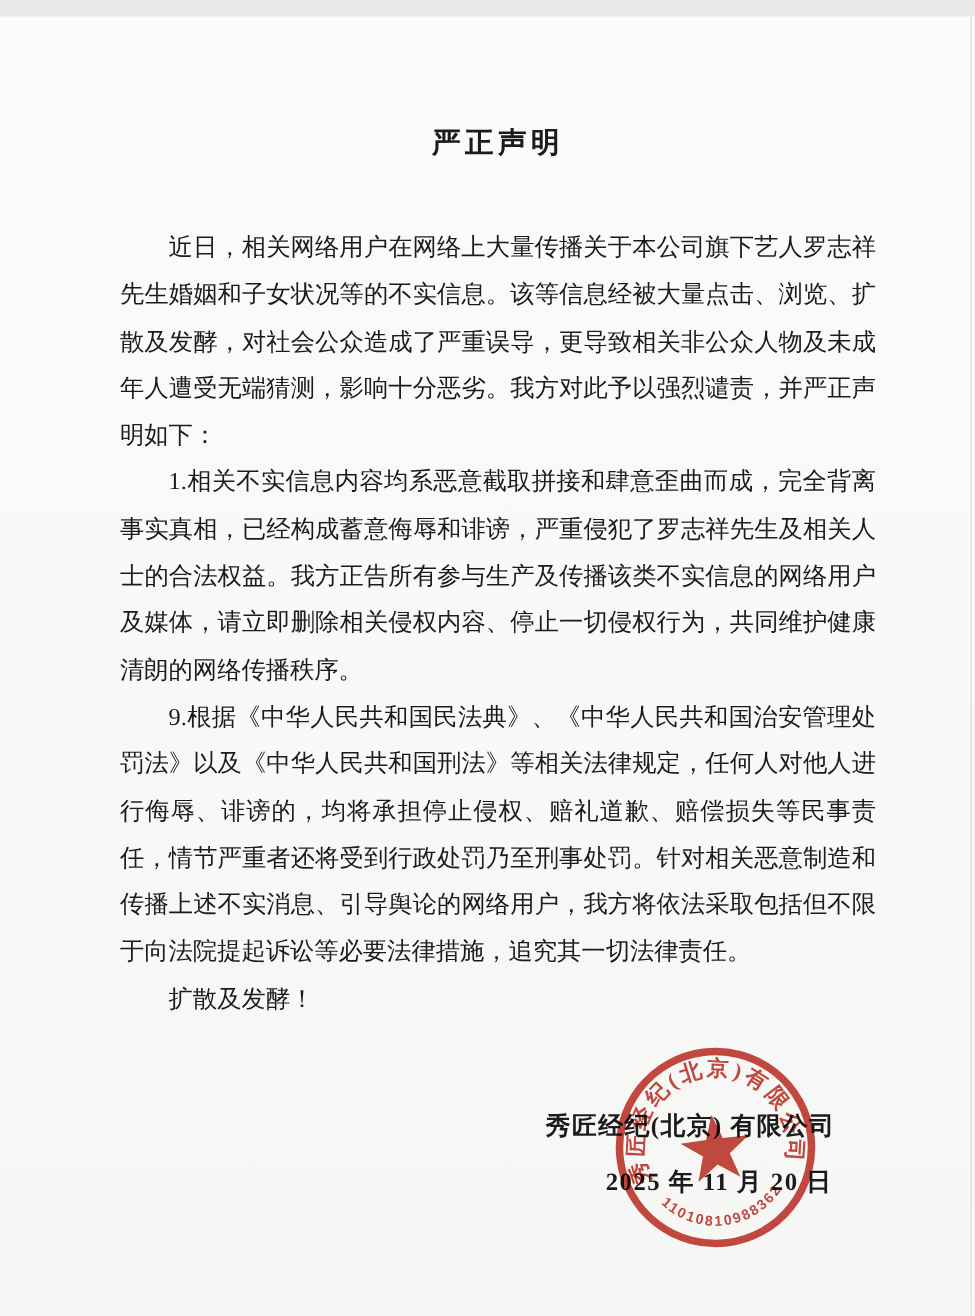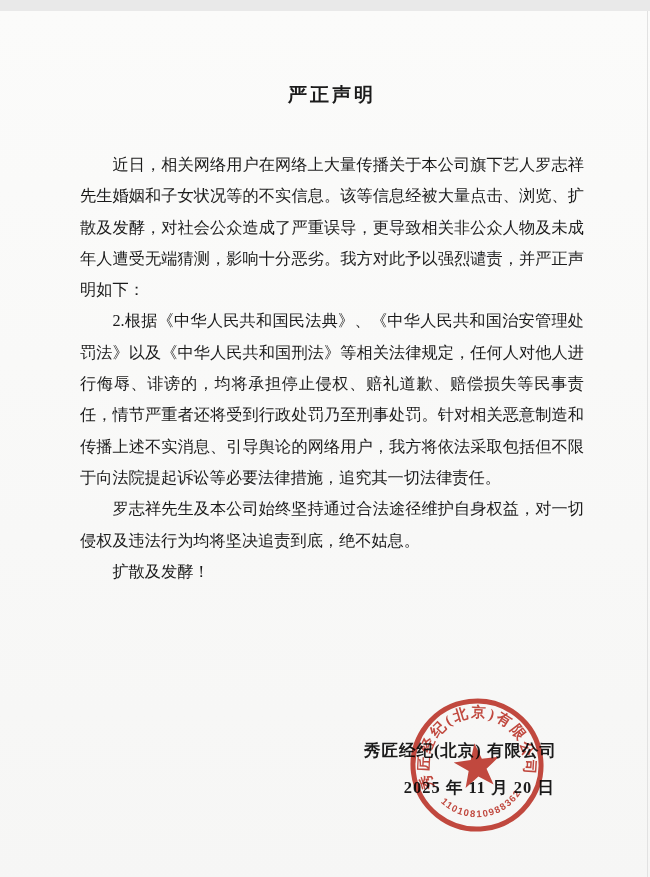--- a/index.html
+++ b/index.html
@@ -44,22 +44,22 @@
 </style>
 </head>
 <body>
 
 <div class="page">
 
   <div class="doc-title">严正声明</div>
 
   <div class="doc-body">
     <p>近日，相关网络用户在网络上大量传播关于本公司旗下艺人罗志祥先生婚姻和子女状况等的不实信息。该等信息经被大量点击、浏览、扩散及发酵，对社会公众造成了严重误导，更导致相关非公众人物及未成年人遭受无端猜测，影响十分恶劣。我方对此予以强烈谴责，并严正声明如下：</p>
-    <p>2.根据《中华人民共和国民法典》、《中华人民共和国治安管理处罚法》以及《中华人民共和国刑法》等相关法律规定，任何人对他人进行侮辱、诽谤的，均将承担停止侵权、赔礼道歉、赔偿损失等民事责任，情节严重者还将受到行政处罚乃至刑事处罚。针对相关恶意制造和传播上述不实消息、引导舆论的网络用户，我方将依法采取包括但不限于向法院提起诉讼等必要法律措施，追究其一切法律责任。</p>
-    <p>罗志祥先生及本公司始终坚持通过合法途径维护自身权益，对一切侵权及违法行为均将坚决追责到底，绝不姑息。</p>
+    <p>1.相关不实信息内容均系恶意截取拼接和肆意歪曲而成，完全背离事实真相，已经构成蓄意侮辱和诽谤，严重侵犯了罗志祥先生及相关人士的合法权益。我方正告所有参与生产及传播该类不实信息的网络用户及媒体，请立即删除相关侵权内容、停止一切侵权行为，共同维护健康清朗的网络传播秩序。</p>
+    <p>9.根据《中华人民共和国民法典》、《中华人民共和国治安管理处罚法》以及《中华人民共和国刑法》等相关法律规定，任何人对他人进行侮辱、诽谤的，均将承担停止侵权、赔礼道歉、赔偿损失等民事责任，情节严重者还将受到行政处罚乃至刑事处罚。针对相关恶意制造和传播上述不实消息、引导舆论的网络用户，我方将依法采取包括但不限于向法院提起诉讼等必要法律措施，追究其一切法律责任。</p>
     <p>扩散及发酵！</p>
   </div>
 
   <div class="sig-company">秀匠经纪(北京) 有限公司</div>
 
   <div class="sig-date">2025 年 11 月 20 日</div>
 
   <svg class="seal" viewBox="0 0 140 140" xmlns="http://www.w3.org/2000/svg">
     <g transform="rotate(-7 70 70)">
       <circle cx="70" cy="70" r="64" fill="none" stroke-width="5" stroke="#c23a2f"></circle>

